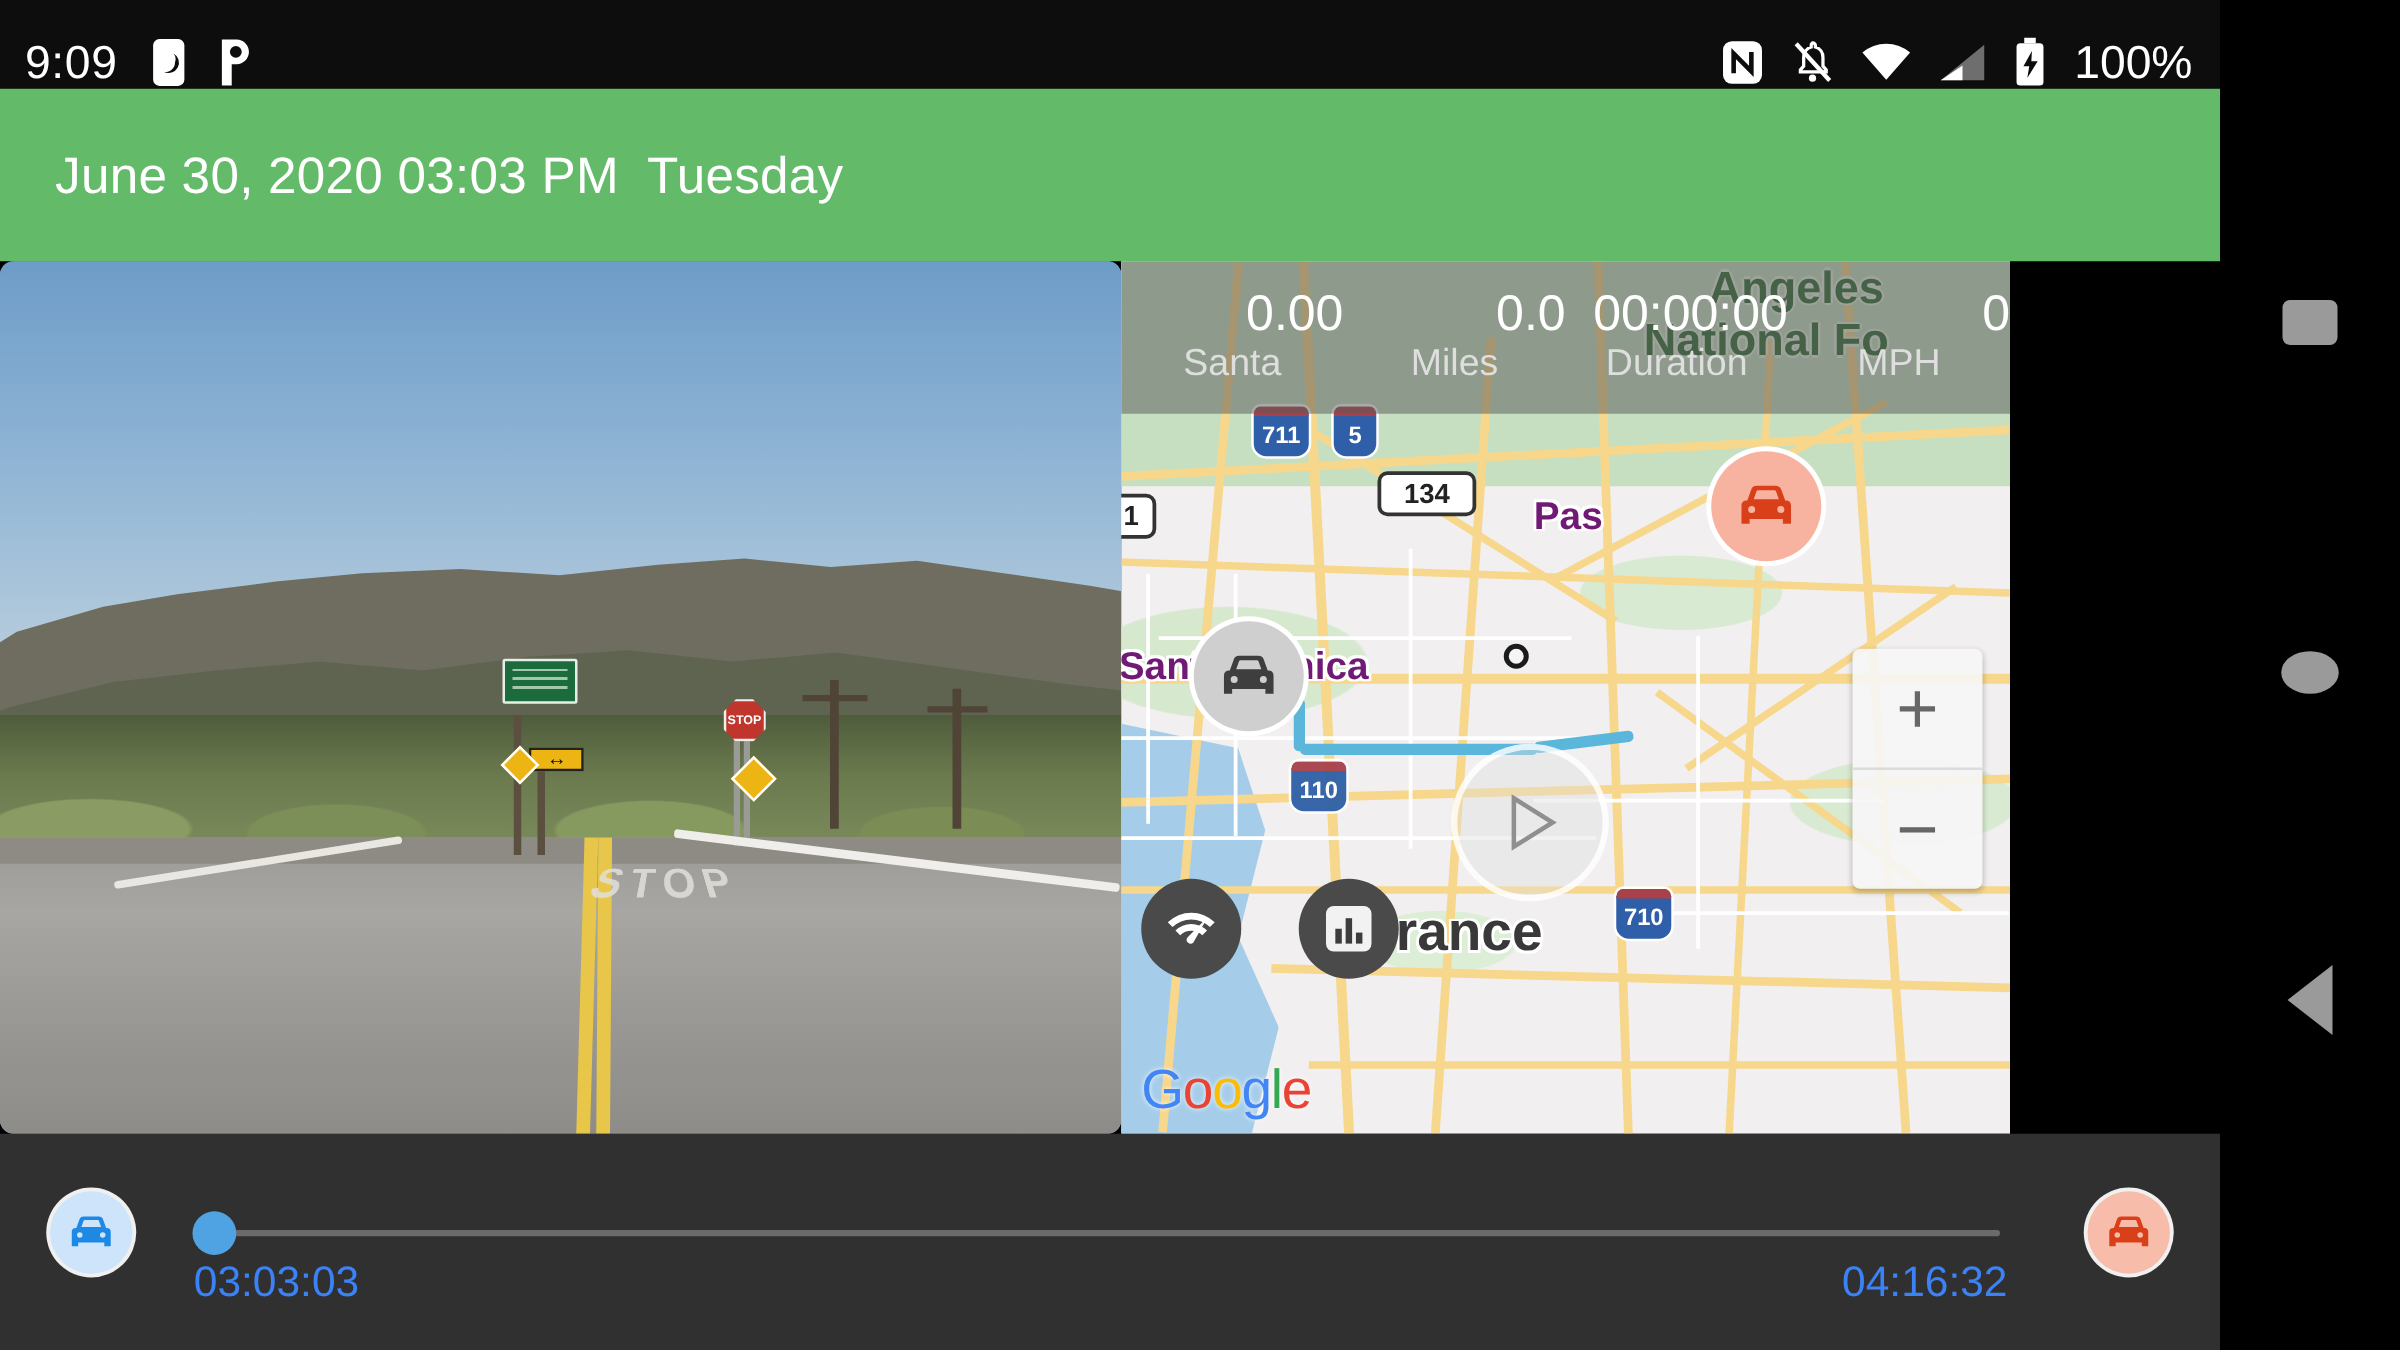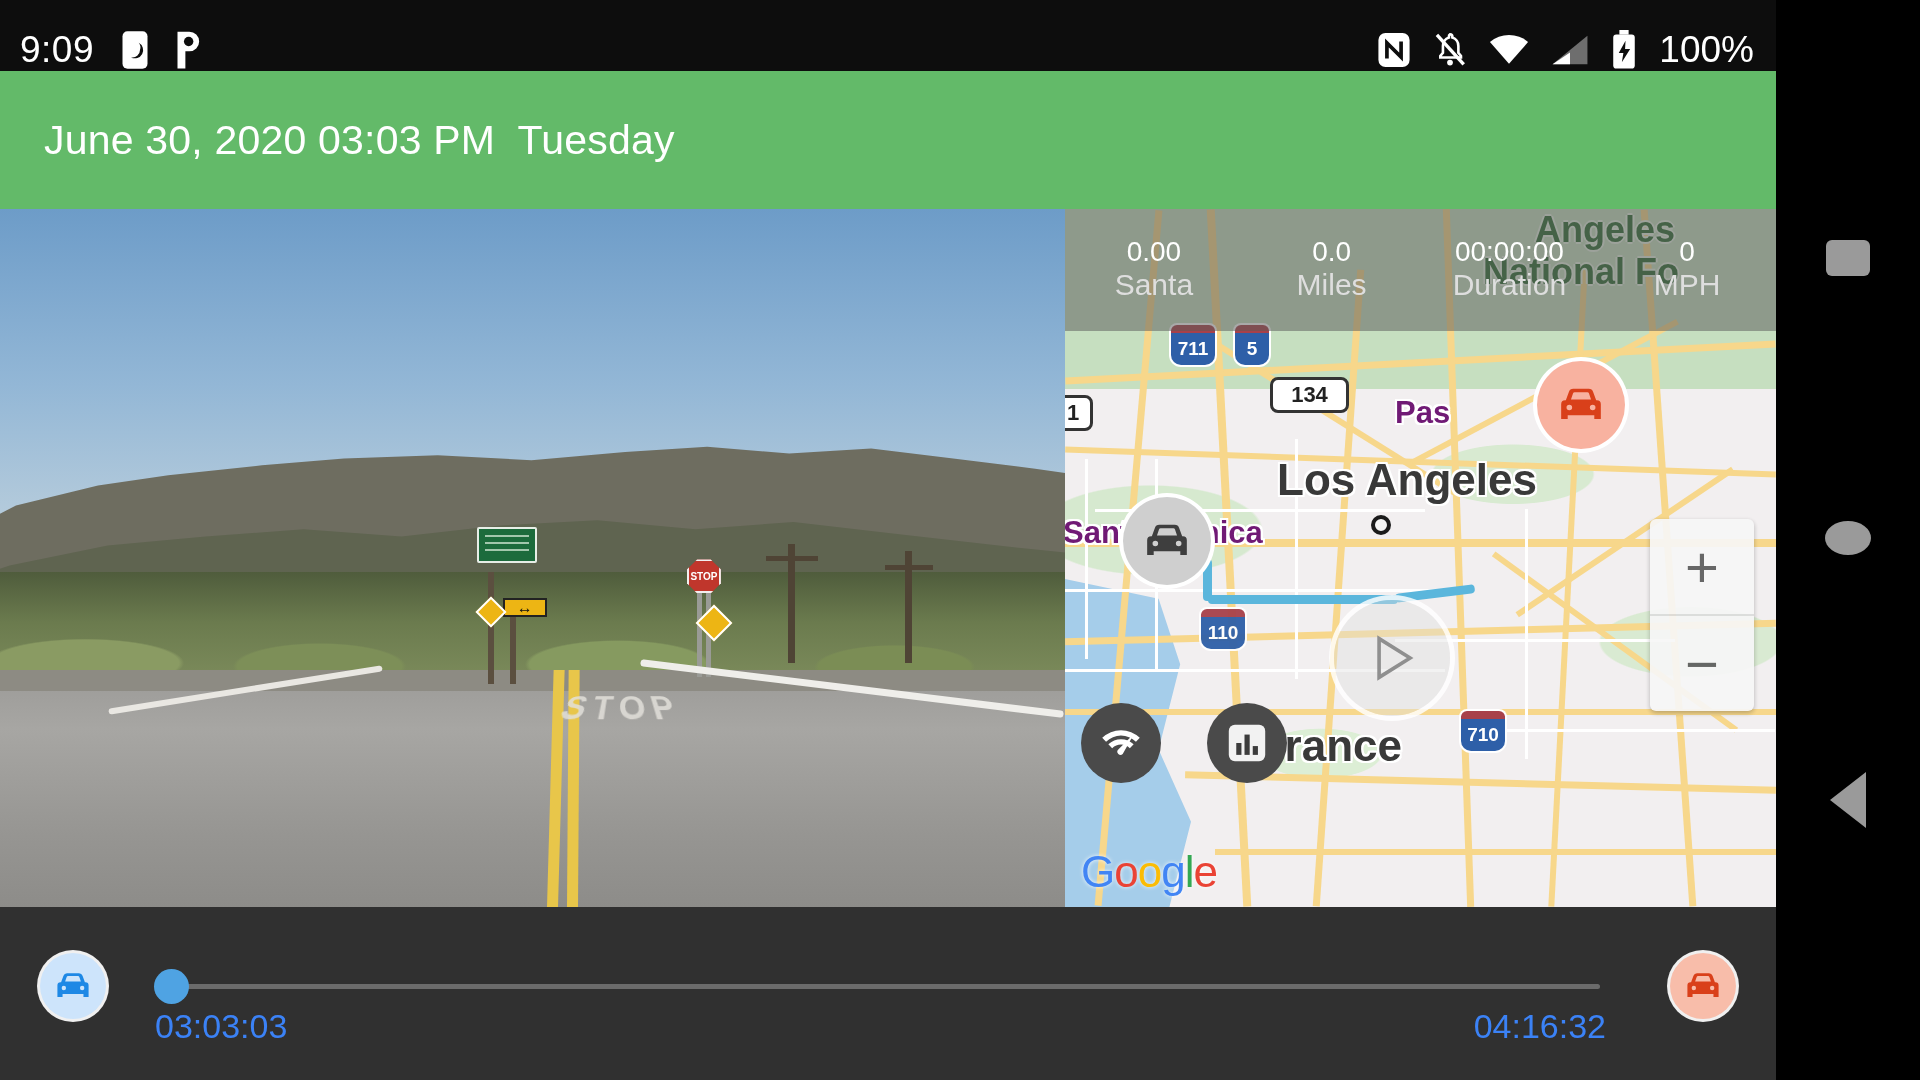--- a/index.html
+++ b/index.html
@@ -43,22 +43,23 @@
   }
 
   
   .content{
     position:absolute; left:0; top:209px; width:1776px; height:698px;
     display:flex;
   }
 
   
   .photo{
-    position:relative; width:1065px; height:698px; overflow:hidden;
+    position:relative; width:897px; height:698px; overflow:hidden;
     background:#8fa9bd;
+    border-radius:11px;
   }
   .ph-sky{
     position:absolute; left:0; top:0; width:100%; height:46%;
     background:linear-gradient(#6d9cc8 0%, #93b7d6 55%, #b8cddc 100%);
   }
   .ph-ridge-far{
     position:absolute; left:-4%; top:30%; width:110%; height:24%;
     background:#6e6d60;
     clip-path:polygon(0% 70%,5% 52%,12% 40%,18% 34%,26% 28%,33% 24%,41% 22%,49% 25%,
       57% 20%,64% 17%,71% 21%,78% 18%,85% 24%,92% 30%,100% 38%,100% 100%,0% 100%);
@@ -222,21 +223,21 @@
   .car-marker.gray{ background:#cfcfcf; }
   .car-marker svg{ width:56px; height:56px; }
 
   
   .stats{
     position:absolute; left:0; top:0; width:100%; height:122px;
     background:rgba(90,90,90,0.52);
     display:flex; align-items:center;
   }
   .stat{ flex:1; text-align:center; }
-  .stat-val{ color:#ffffff; font-size:28px; line-height:1.05; }
+  .stat-val{ color:#ffffff; font-size:40px; line-height:1.05;text-align:right; }
   .stat-lbl{ color:#dedede; font-size:30px; line-height:1.25; }
 
   
   .map-fab{
     position:absolute; width:80px; height:80px; border-radius:50%;
     background:#4a4a4a; display:flex; align-items:center; justify-content:center;
   }
   .map-fab svg{ width:46px; height:46px; }
   .play-btn{
     position:absolute; width:116px; height:116px; border-radius:50%;
@@ -447,21 +448,20 @@
       <div class="shield" style="left:106px;top:116px;">711</div>
       <div class="shield" style="left:170px;top:116px;width:34px;">5</div>
       <div class="shield" style="left:136px;top:400px;opacity:.95;">110</div>
       <div class="shield" style="left:396px;top:502px;">710</div>
       <div class="shield-wh" style="left:205px;top:168px;">134</div>
       <div class="shield-wh" style="left:-12px;top:186px;width:40px;">1</div>
 
       <div class="map-label lbl-forest" style="left:470px;top:0px;">Angeles</div>
       <div class="map-label lbl-forest" style="left:418px;top:42px;">National Fo</div>
       <div class="map-label lbl-mid" style="left:330px;top:186px;">Pas</div>
-      <div class="map-label lbl-la" style="left:212px;top:246px;">Los Angeles</div>
       <div class="map-label lbl-mid" style="left:-2px;top:306px;">Santa Monica</div>
       <div class="map-label lbl-la" style="left:152px;top:512px;">Torrance</div>
 
       <div class="map-dot" style="left:306px;top:306px;"></div>
 
       <div class="car-marker red" style="left:472px;top:152px;">
         <svg viewBox="0 0 24 24">
           <path d="M5.5 10l1.3-3.6A2 2 0 0 1 8.7 5h6.6a2 2 0 0 1 1.9 1.4L18.5 10h.3a1.7 1.7 0 0 1 1.7 1.7V18h-2.8v-1.6H6.3V18H3.5v-6.3A1.7 1.7 0 0 1 5.2 10zM7.7 9.6h8.6l-.9-2.6a.7.7 0 0 0-.7-.5H9.3a.7.7 0 0 0-.7.5zM7 14.3a1.2 1.2 0 1 0 0-2.4 1.2 1.2 0 0 0 0 2.4zm10 0a1.2 1.2 0 1 0 0-2.4 1.2 1.2 0 0 0 0 2.4z" fill="#d9401a"></path>
         </svg>
       </div>

